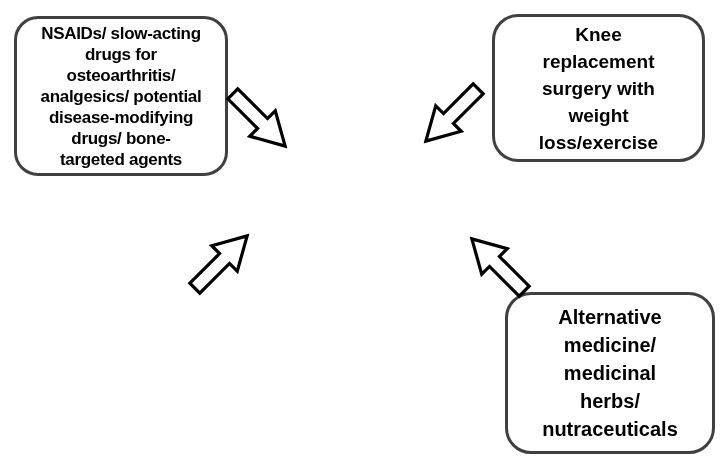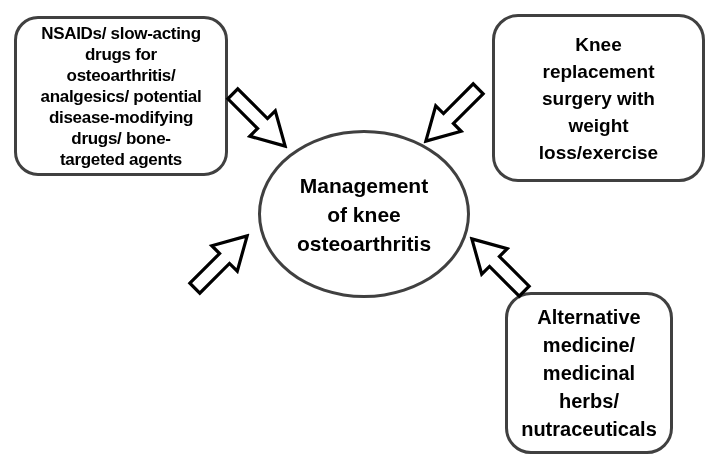--- a/index.html
+++ b/index.html
@@ -29,29 +29,29 @@
     white-space: pre-line;
   }
   .rounded-box { border-radius: 26px; }
 
   .box-top-left {
     left: 14px; top: 16px; width: 214px; height: 160px;
     font-size: 17px; line-height: 21px; letter-spacing: -0.3px;
     border-radius: 24px;
   }
   .box-top-right {
-    left: 492px; top: 14px; width: 213px; height: 168px;
+    left: 492px; top: 14px; width: 213px; height: 148px;
     font-size: 19px; line-height: 27px;
   }
   .box-bottom-left {
     left: 13px; top: 292px; width: 215px; height: 158px;
     font-size: 20px; line-height: 30px;
   }
   .box-bottom-right {
-    left: 505px; top: 292px; width: 168px; height: 162px;
+    left: 505px; top: 292px; width: 210px; height: 162px;
     font-size: 20px; line-height: 28px;
   }
   .center-ellipse {
     left: 258px; top: 130px; width: 212px; height: 168px;
     border-radius: 50%;
     font-size: 21px; line-height: 29px;
   }
 
   .block-arrow {
     position: absolute;
@@ -86,25 +86,20 @@
   </div>
 
   <div class="node rounded-box box-top-right">
     <span>Knee
 replacement
 surgery with
 weight
 loss/exercise</span>
   </div>
 
-  <div class="node center-ellipse">
-    <span>Management
-of knee
-osteoarthritis</span>
-  </div>
 
 
   <div class="node rounded-box box-bottom-right">
     <span>Alternative
 medicine/
 medicinal
 herbs/
 nutraceuticals</span>
   </div>
 

